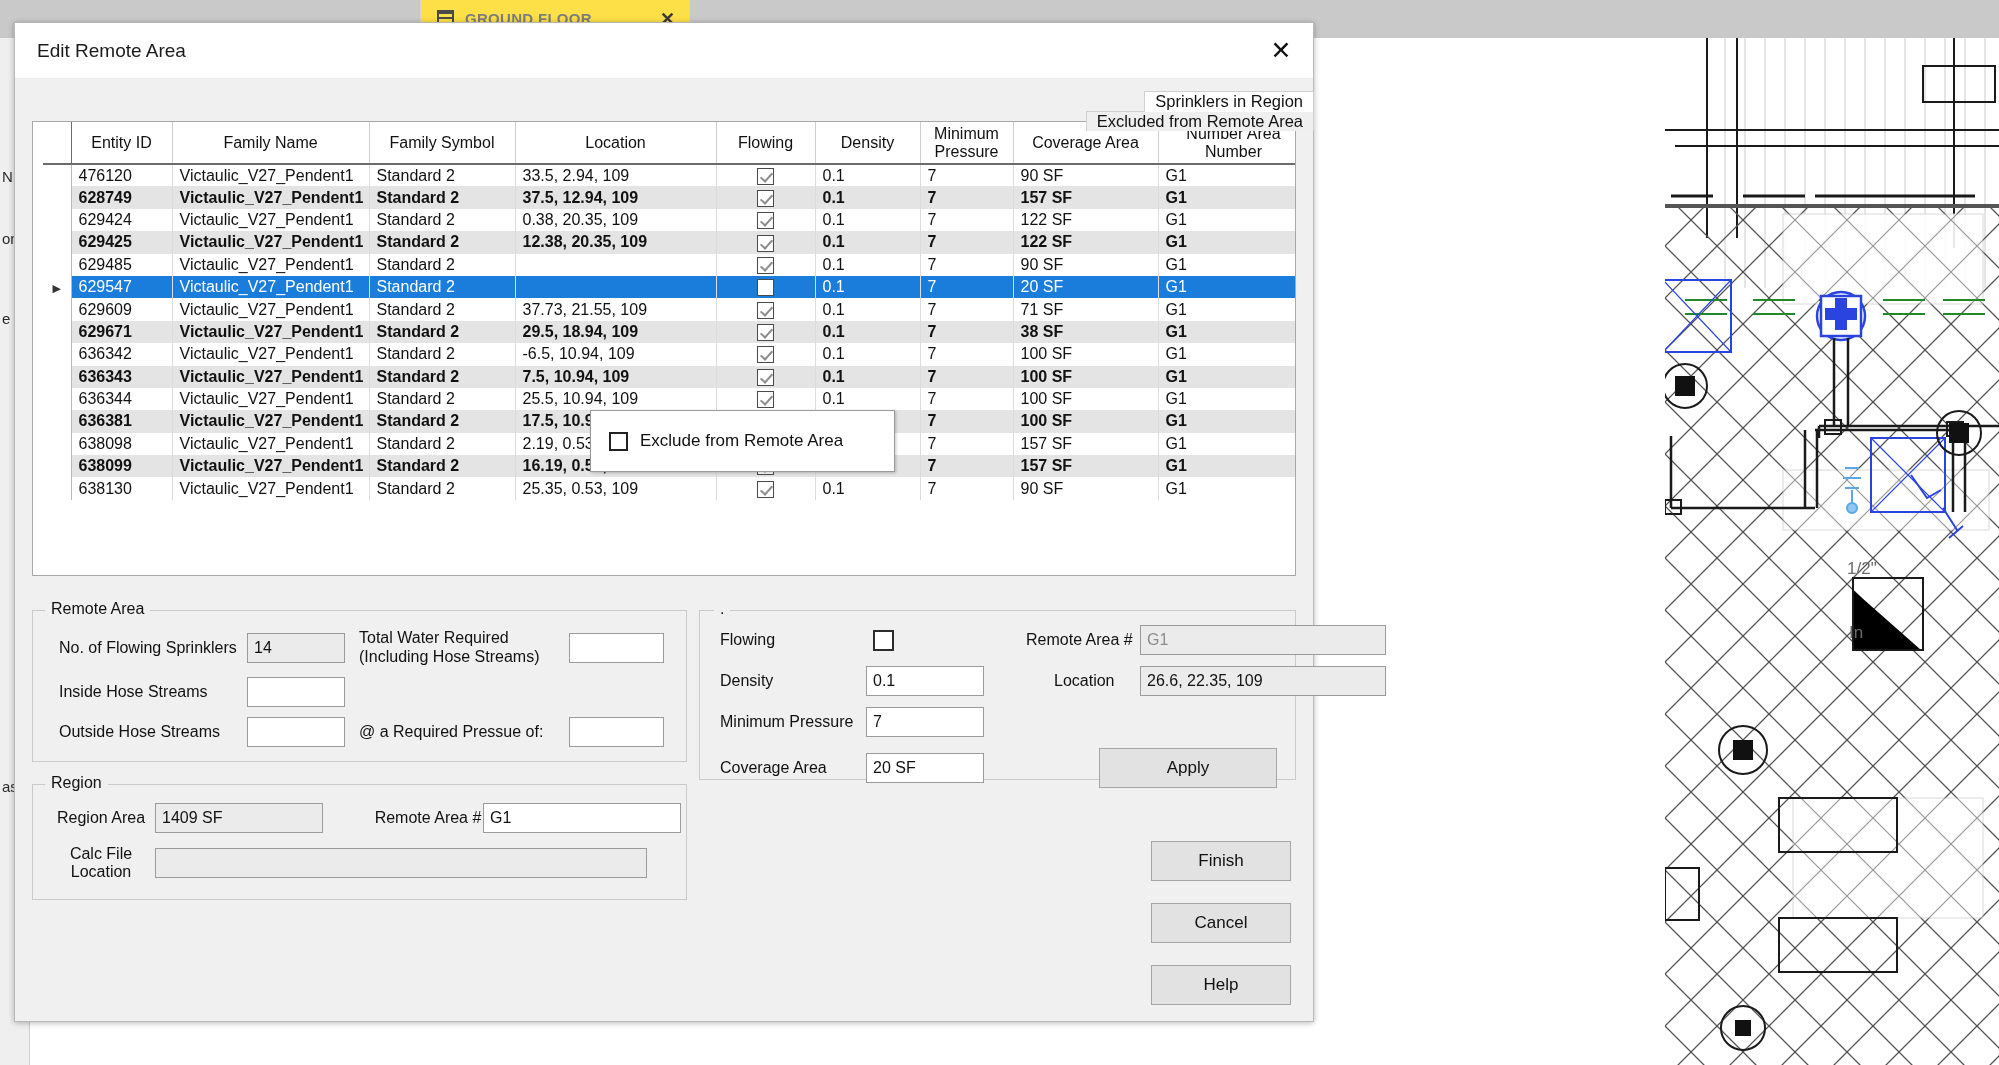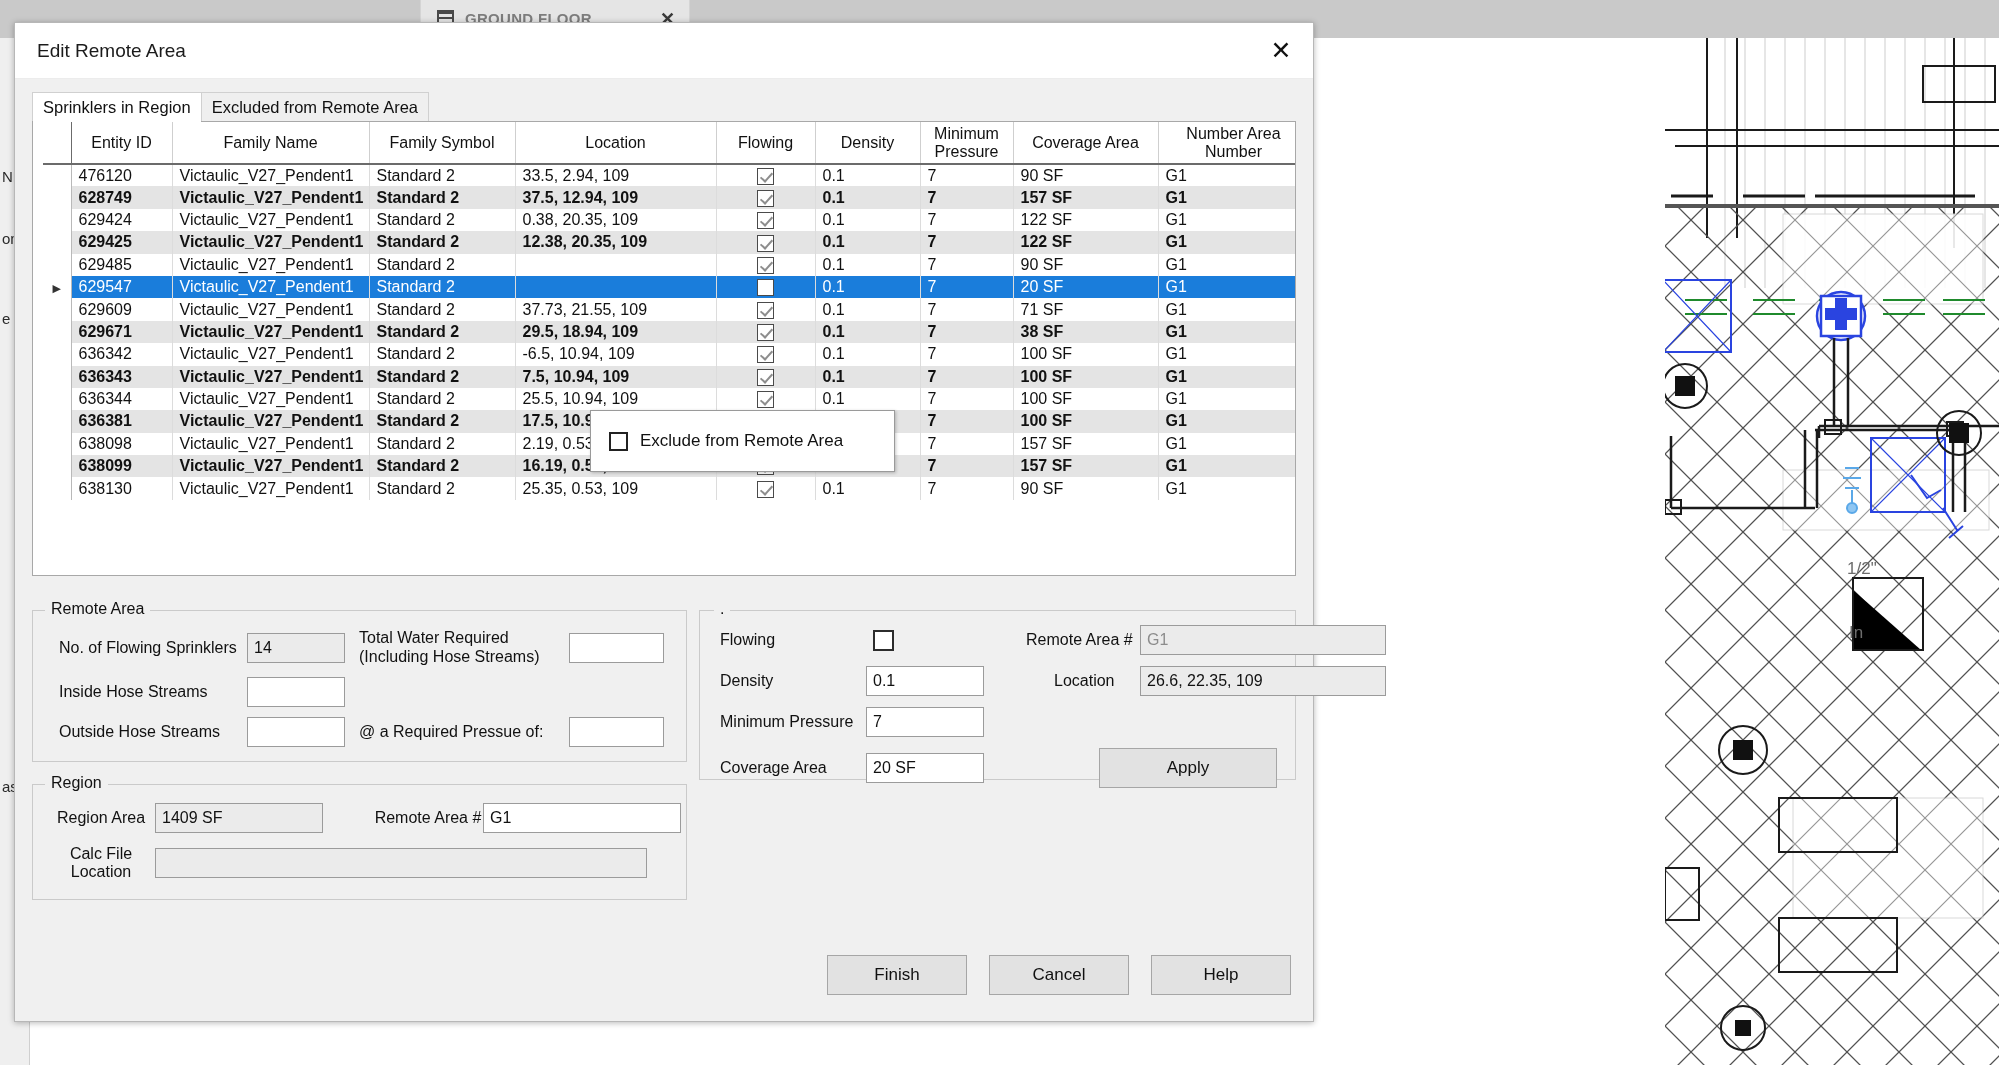--- a/index.html
+++ b/index.html
@@ -20,21 +20,21 @@
     position: absolute; left: 0; top: 0; width: 1999px; height: 38px;
     background: #c9c9c9;
   }
   .bg-leftpanel {
     position: absolute; left: 0; top: 38px; width: 30px; height: 1027px;
     background: #efefef; border-right: 1px solid #cfcfcf;
   }
   .view-tab {
     position: absolute; left: 420px; top: 0px;
     width: 270px; height: 38px;
-    background: #e5e5e5;
+    background: #fde047;
     display: flex; align-items: center; gap: 8px;
     padding: 0 14px;
     border: 1px solid #d4d4d4; border-top: none;
   }
   .view-tab .vt-ico { width: 22px; height: 22px; position: relative; flex: none; }
   .view-tab .vt-ico:before {
     content: ""; position: absolute; left: 2px; top: 2px; width: 13px; height: 18px;
     border: 2px solid #4a4a4a; background:
       linear-gradient(to bottom, #4a4a4a 0 2px, transparent 2px 5px,
                       #4a4a4a 5px 7px, transparent 7px 10px,
@@ -75,21 +75,21 @@
   .title-text { font-size: 19px; color: #1b1b1b; }
   .title-close {
     margin-left: auto; width: 64px; height: 56px;
     display: flex; align-items: center; justify-content: center;
     font-size: 25px; color: #101010; line-height: 1; font-weight: 300;
   }
 
   
   .tab-strip {
     display: flex; align-items: flex-end; height: 30px;
-    margin: 12px 0 0 17px; position: relative; z-index: 3;
+    margin: 12px 0 0 17px; position: relative; z-index: 3; flex-direction: column;
   }
   .tab {
     height: 29px; padding: 0 10px;
     display: flex; align-items: center;
     font-size: 16.5px; color: #111;
     border: 1px solid #d0d0d0; border-bottom: none;
     background: #efefef;
     margin-right: -1px;
   }
   .tab.active {
@@ -193,22 +193,22 @@
   .br { width: 597px; }
 
   .ra-rows { display: grid; grid-template-columns: 200px 98px 224px 95px; column-gap: 0; row-gap: 10px; align-items: center; }
   .ra-rows .lbl.ind { padding-left: 12px; }
 
   .rt-grid { display: grid; grid-template-columns: 144px 160px 116px 212px; row-gap: 11px; align-items: center; }
 
   .region-grid { display: grid; grid-template-columns: 108px 192px 136px 200px; row-gap: 12px; align-items: center; }
 
   .footer-btns {
-    position: absolute; right: 22px; bottom: 26px;
-    display: flex; gap: 22px;
+    position: absolute; right: 22px; bottom: 16px;
+    display: flex; gap: 22px; flex-direction: column;
   }
   .footer-btns .btn { width: 140px; height: 40px; }
 </style>
 </head>
 <body>
 
 <div id="bg-canvas">
   <div class="bg-topbar"></div>
 
   <div class="view-tab">

